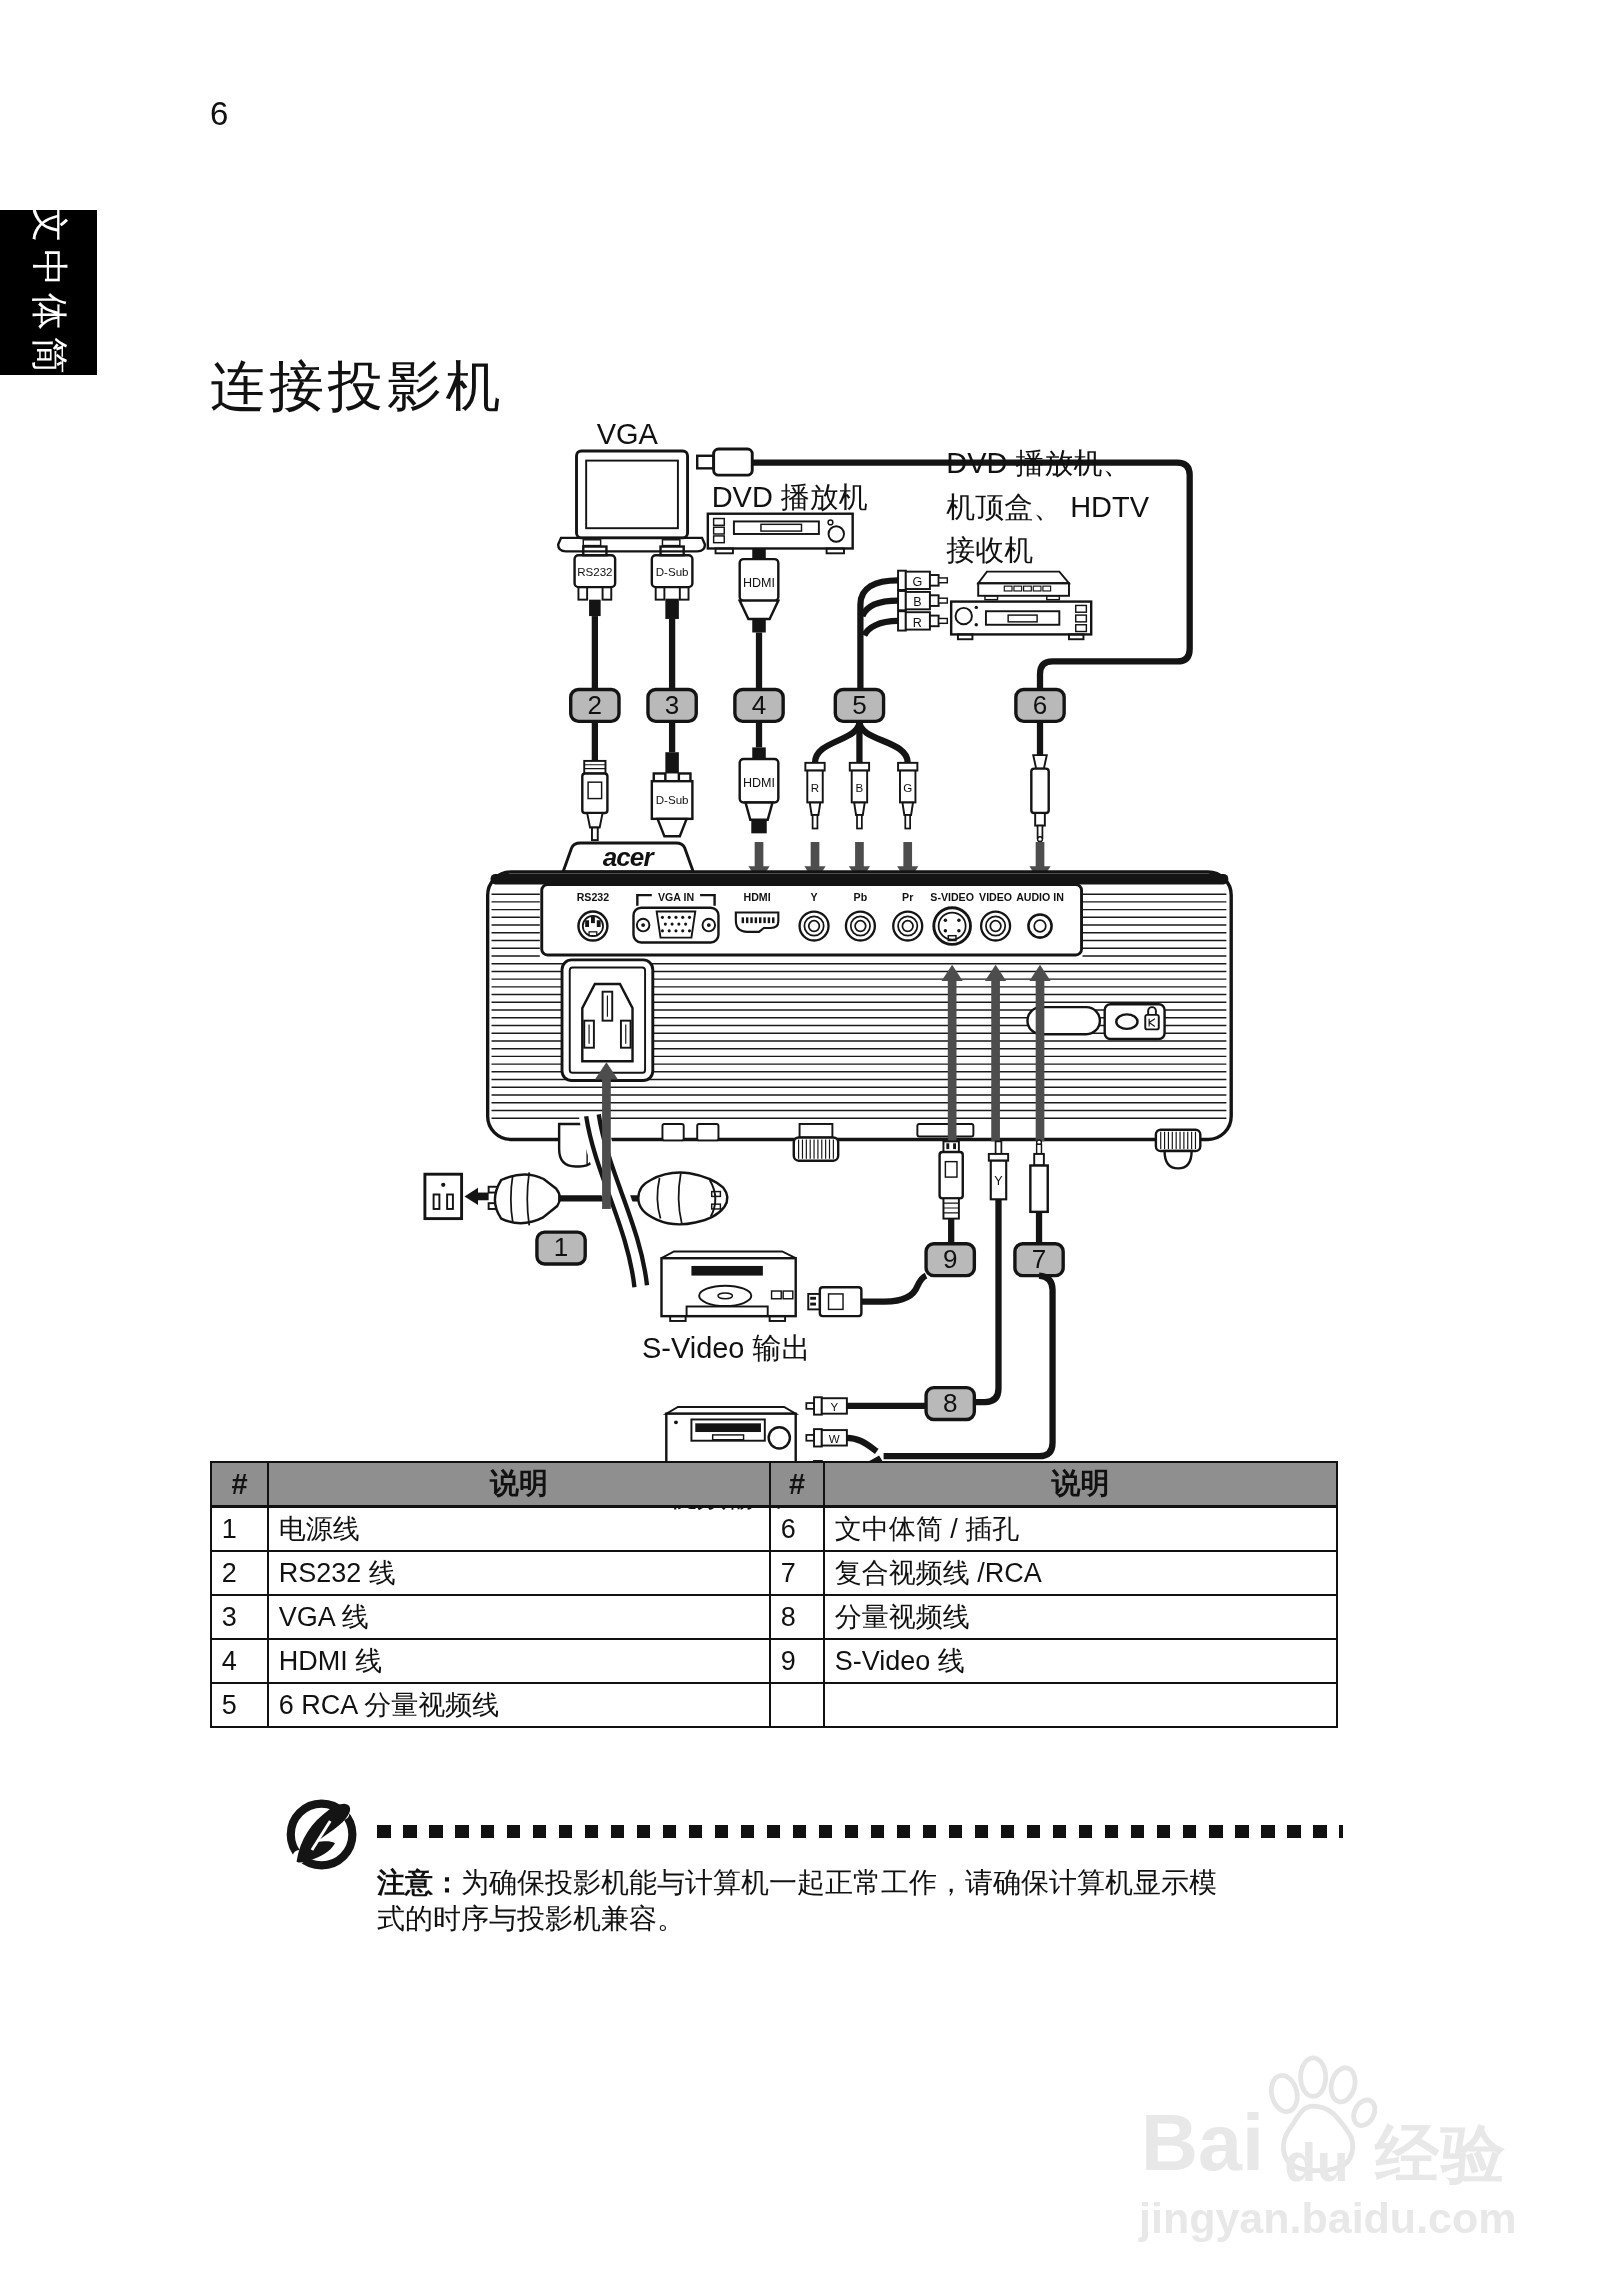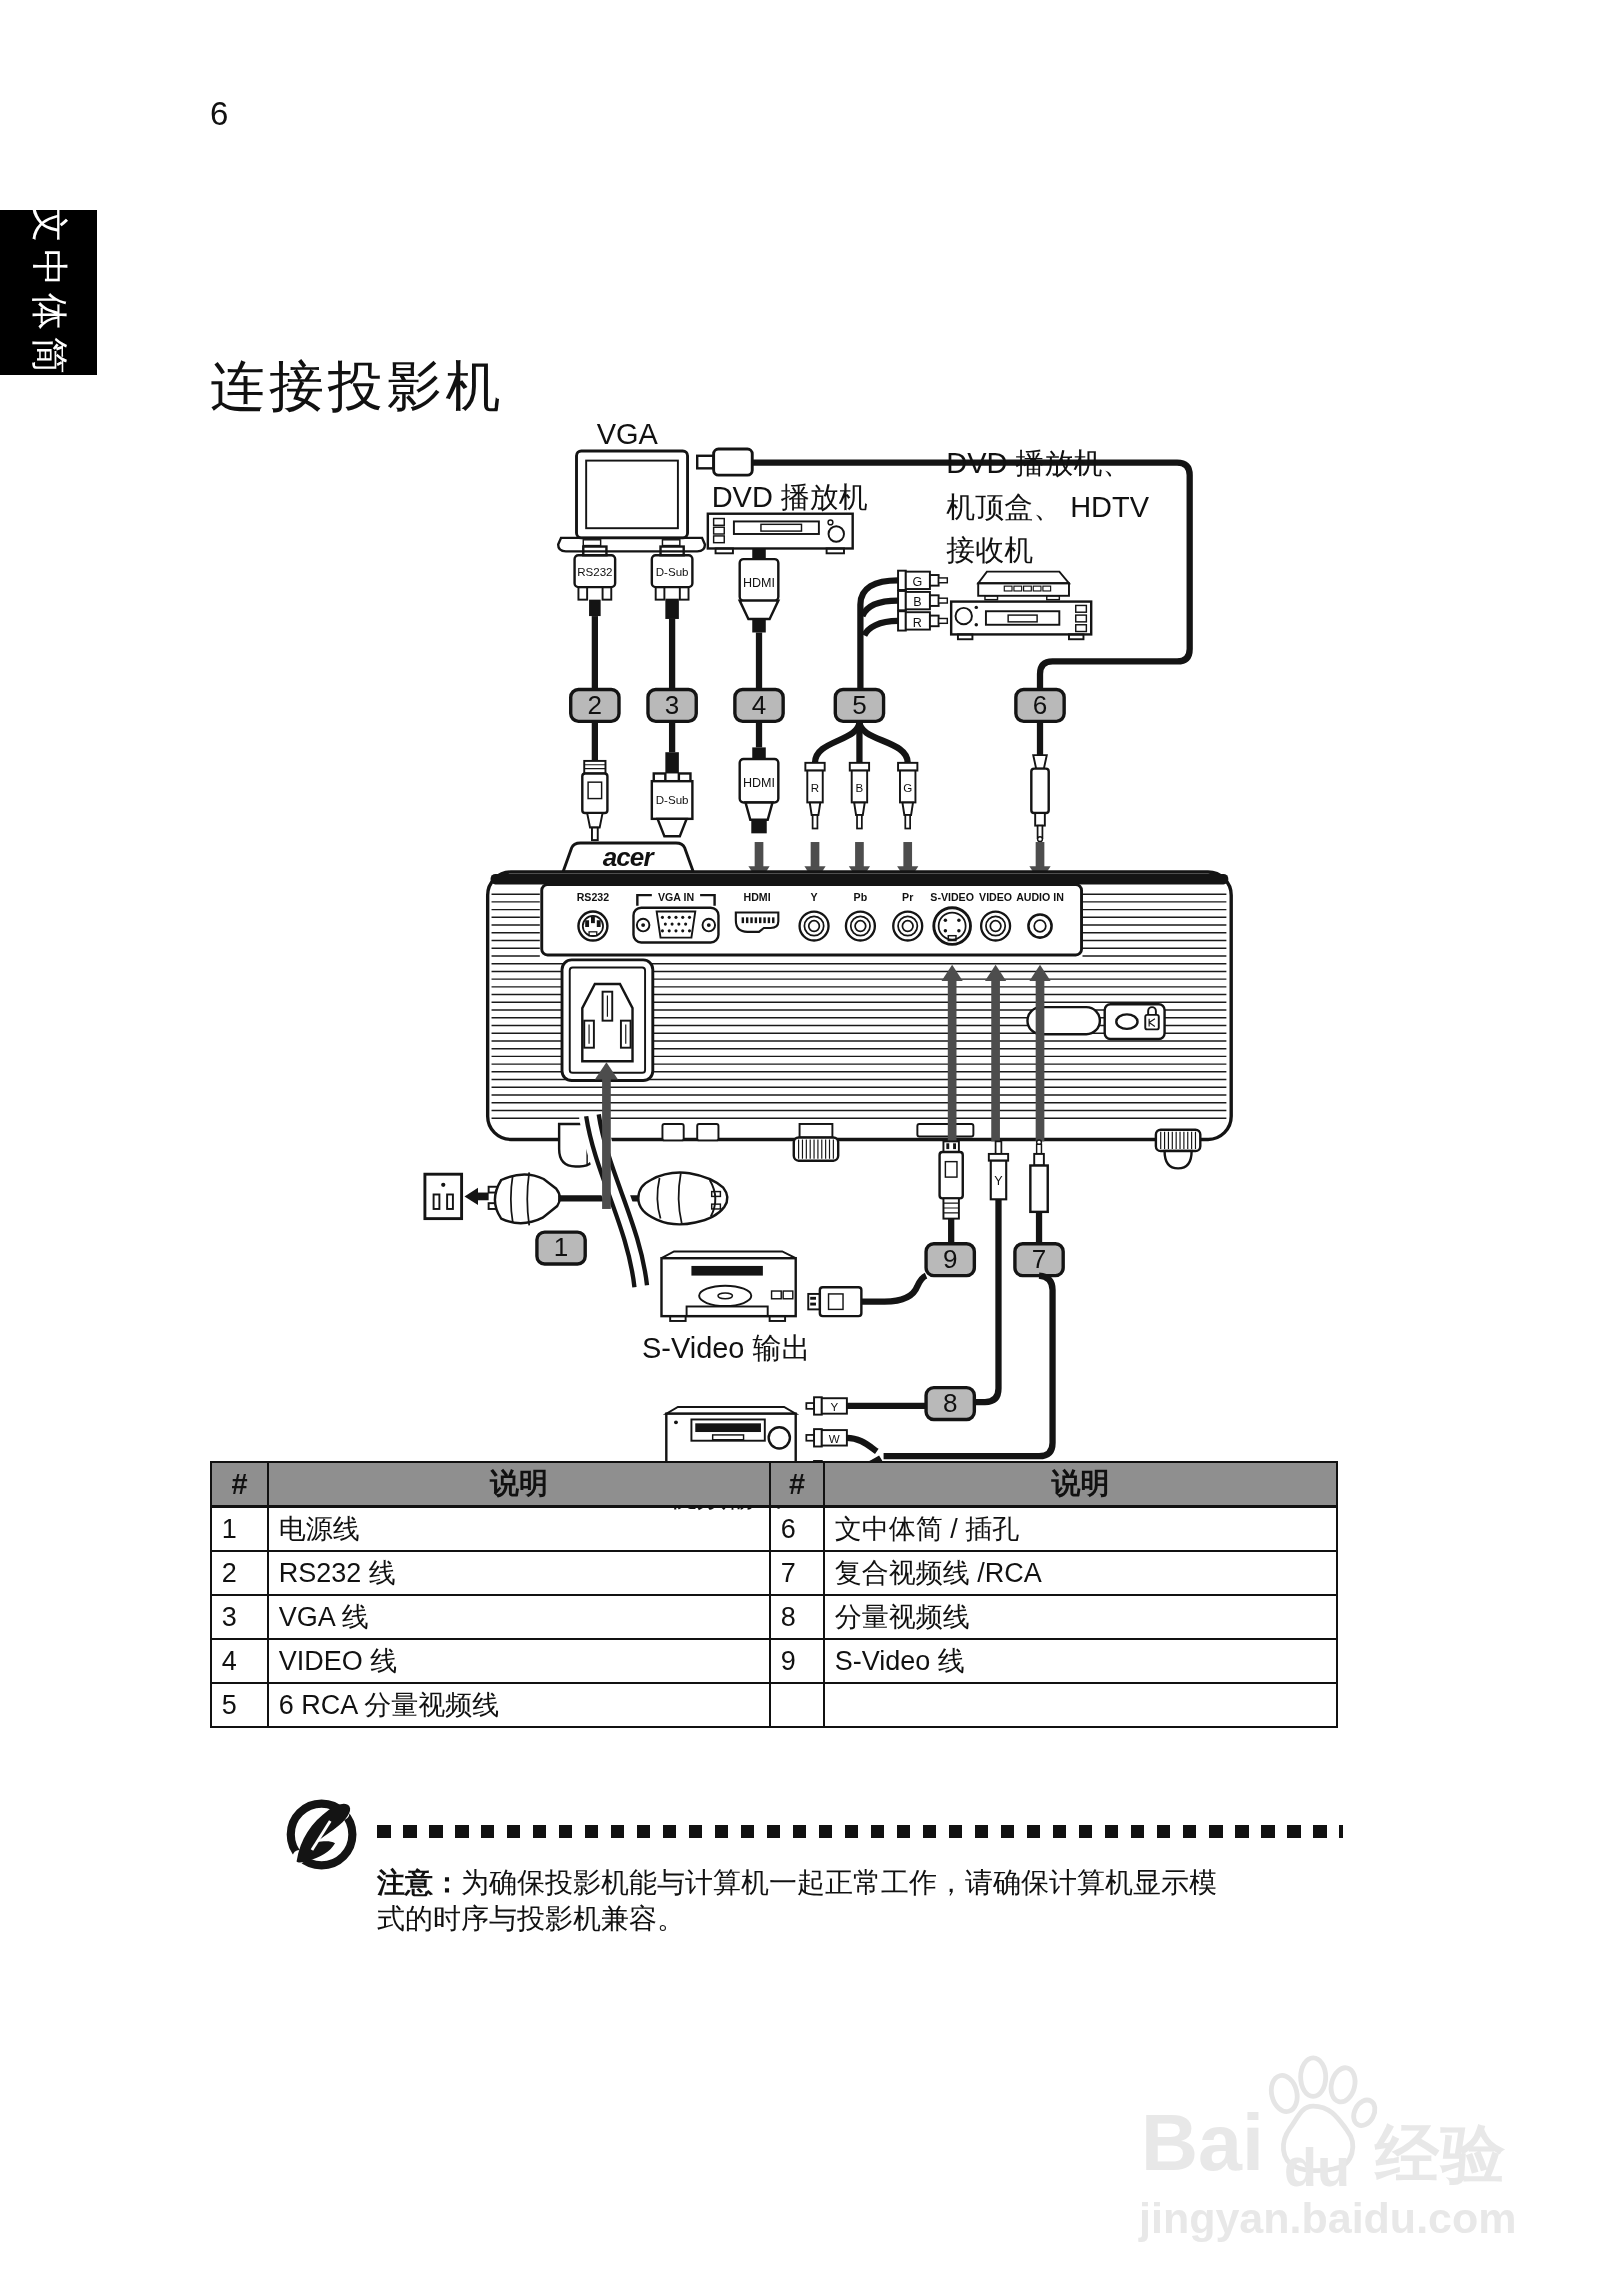--- a/index.html
+++ b/index.html
@@ -38,21 +38,21 @@
   table.legend thead th{background:#8f8f8f;text-align:center;font-size:29px;font-weight:700;padding:0;
       border-bottom:3.9px solid #111;}
   .coln{width:54px;text-align:left;}
   .note-icon{position:absolute;left:285px;top:1796px;}
   .dashline{position:absolute;left:377px;top:1825px;width:966px;height:12.6px;
       background:repeating-linear-gradient(90deg,#111 0 13.5px,transparent 13.5px 26px);}
   .note-text{position:absolute;left:377px;top:1865px;width:850px;font-size:28px;font-weight:400;
       line-height:36px;}
   .watermark{position:absolute;left:1139px;top:2047px;width:386px;height:232px;color:#e8e8e8;}
   .watermark .bai{position:absolute;left:1.9px;top:50px;font-size:79px;font-weight:700;}
-  .watermark .du{position:absolute;left:145px;top:89px;font-size:54px;font-weight:700;}
+  .watermark .du{position:absolute;left:145px;top:89px;font-size:54px;font-weight:700;font-family:Liberation Mono, monospace;}
   .watermark .jy{position:absolute;left:236px;top:64px;font-size:64px;font-weight:700;letter-spacing:1.9px;}
   .watermark .url{position:absolute;left:0px;top:147px;width:377px;font-size:43px;font-weight:700;text-align:center;}
   .watermark svg{position:absolute;left:116px;top:5.8px;}
 </style>
 </head>
 <body>
 
 <div id="page">
 
   <div class="pagenum">6</div>
@@ -590,21 +590,21 @@
         <td>复合视频线 /RCA</td>
       </tr>
       <tr>
         <td class="coln">3</td>
         <td>VGA 线</td>
         <td class="coln">8</td>
         <td>分量视频线</td>
       </tr>
       <tr>
         <td class="coln">4</td>
-        <td>VIDEO 线</td>
+        <td>HDMI 线</td>
         <td class="coln">9</td>
         <td>S-Video 线</td>
       </tr>
       <tr>
         <td class="coln">5</td>
         <td>6 RCA 分量视频线</td>
         <td class="coln"></td>
         <td></td>
       </tr>
     </tbody>

